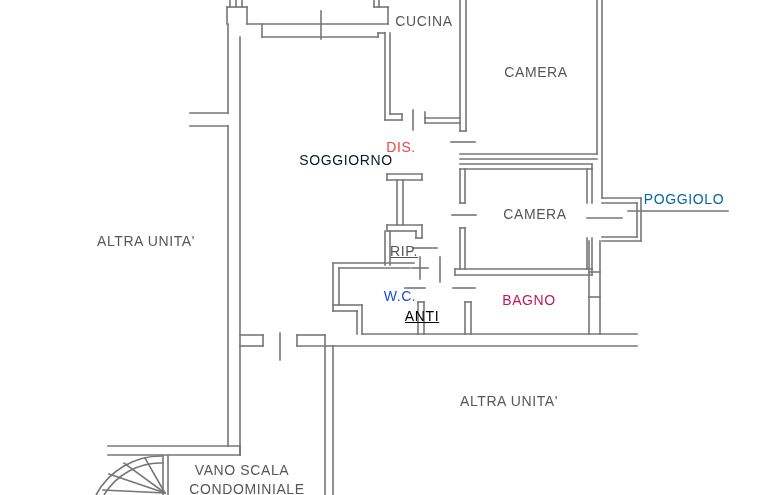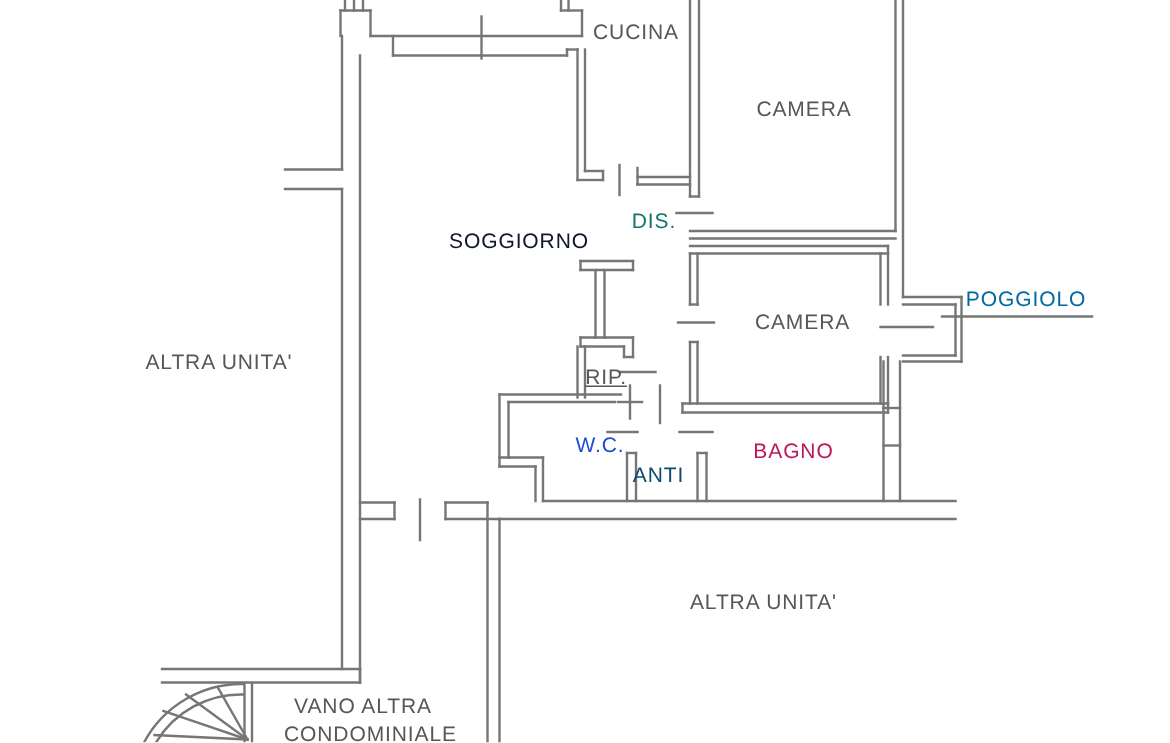--- a/index.html
+++ b/index.html
@@ -149,24 +149,24 @@
       <line x1="165" y1="493" x2="109" y2="474" stroke="#767676" stroke-width="1.6" stroke-linecap="square"></line>
       <line x1="165" y1="493" x2="124" y2="463" stroke="#767676" stroke-width="1.6" stroke-linecap="square"></line>
       <line x1="165" y1="493" x2="145" y2="458" stroke="#767676" stroke-width="1.6" stroke-linecap="square"></line>
       <path d="M 96 495 A 74 74 0 0 1 163 456" fill="none" stroke="#767676" stroke-width="1.6"></path>
       <path d="M 104 495 A 66 66 0 0 1 163 463" fill="none" stroke="#767676" stroke-width="1.6"></path>
     </svg>
 
   <div class="lbl" style="left: 424px; top: 21px; color: rgb(87, 87, 87);">CUCINA</div>
   <div class="lbl" style="left: 536px; top: 72px; color: rgb(87, 87, 87);">CAMERA</div>
   <div class="lbl" style="left: 306px; top: 160px; color: #0f172a; margin-left: 40px;">SOGGIORNO</div>
-  <div class="lbl" style="left: 436px; top: 147px; color: #0f766e;">DIS.</div>
+  <div class="lbl" style="left: 401px; top: 147px; color: #ef4444;">DIS.</div>
   <div class="lbl" style="left: 146px; top: 241px; color: rgb(87, 87, 87);">ALTRA UNITA'</div>
   <div class="lbl" style="left: 535px; top: 214px; color: rgb(87, 87, 87);">CAMERA</div>
   <div class="lbl" style="left: 684px; top: 199px; color: #0369a1;">POGGIOLO</div>
   <div class="lbl" style="left: 404px; top: 251px; color: rgb(87, 87, 87); text-decoration: underline;">RIP.</div>
   <div class="lbl" style="left: 400px; top: 296px; color: #1d4ed8;">W.C.</div>
-  <div class="lbl" style="left: 439px; top: 316px; color: #0c4a6e;">ANTI</div>
+  <div class="lbl" style="left: 422px; top: 316px; color: #000000; text-decoration: underline;">ANTI</div>
   <div class="lbl" style="left: 529px; top: 300px; color: #be185d;">BAGNO</div>
   <div class="lbl" style="left: 509px; top: 401px; color: rgb(87, 87, 87);">ALTRA UNITA'</div>
-  <div class="lbl" style="left: 242px; top: 470px; color: rgb(87, 87, 87);">VANO ALTRA</div>
+  <div class="lbl" style="left: 242px; top: 470px; color: rgb(87, 87, 87);">VANO SCALA</div>
   <div class="lbl" style="left: 247px; top: 489px; color: rgb(87, 87, 87);">CONDOMINIALE</div>
 </div>
 
 </body></html>

